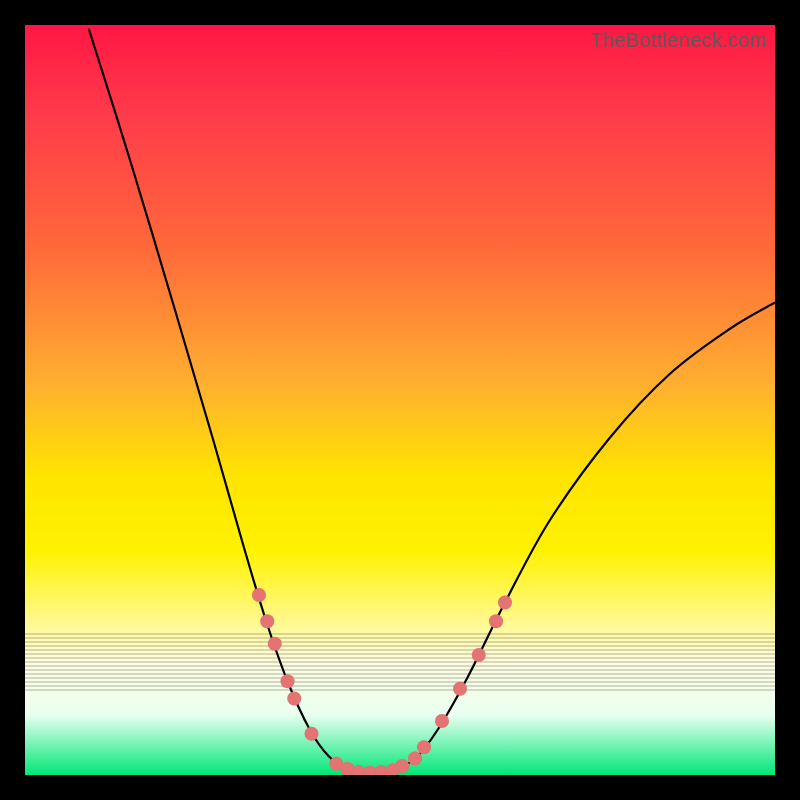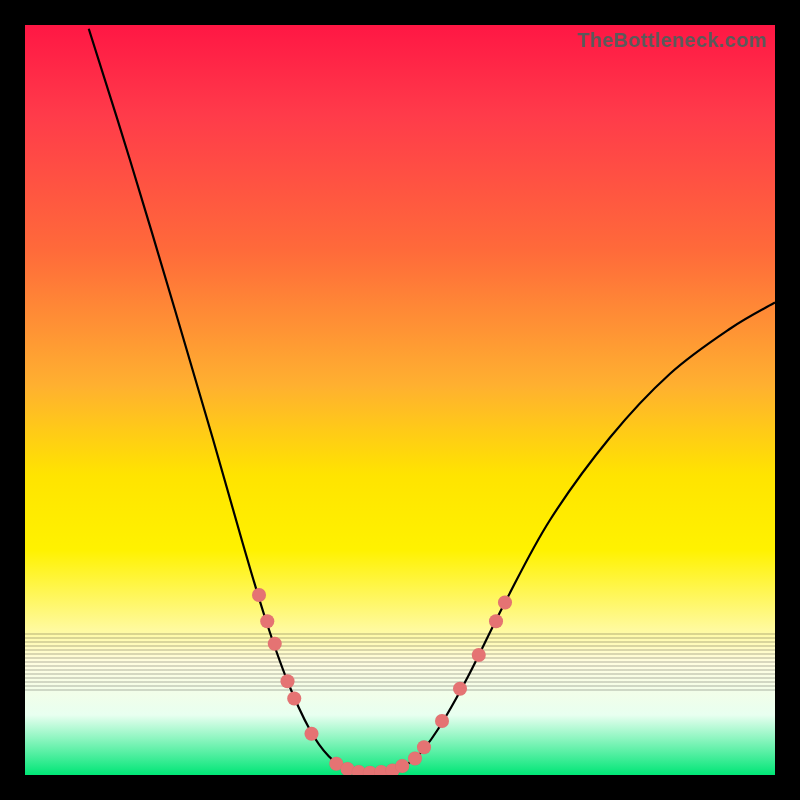--- a/index.html
+++ b/index.html
@@ -48,21 +48,21 @@
     margin-bottom: 2px;
     opacity: 0.15;
     background: #000;
   }
   #watermark {
     position: absolute;
     top: 4px;
     right: 8px;
     color: #5a5a5a;
     font-size: 20px;
-    font-weight: 700;
+    font-weight: 400;
     letter-spacing: 0.3px;
     pointer-events: none;
   }
   svg {
     position: absolute;
     left: 0;
     top: 0;
     width: 750px;
     height: 750px;
     pointer-events: none;

